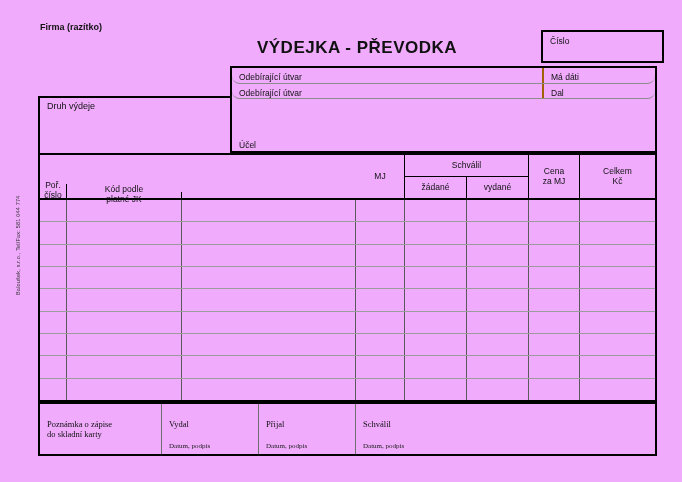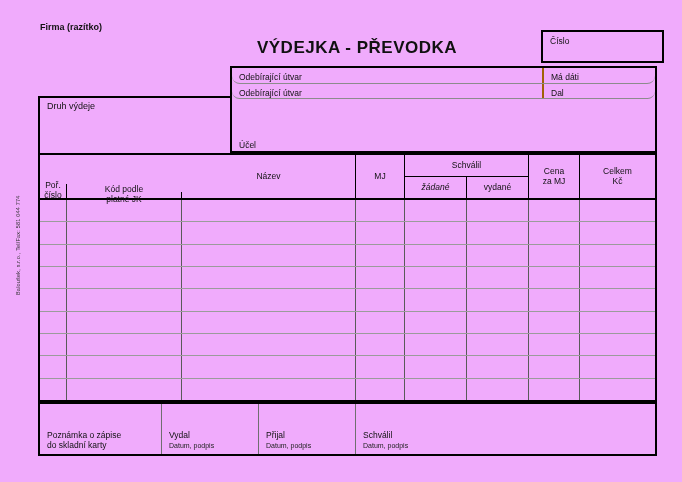--- a/index.html
+++ b/index.html
@@ -32,35 +32,35 @@
   
   .main-table{position:absolute; left:38px; top:153px; width:619px; height:249px;
     border:2px solid #000; box-sizing:border-box; display:flex; flex-direction:column;}
   .thead{display:grid; grid-template-columns:27px 115px 174px 49px 62px 62px 51px 1fr;
     grid-template-rows:22px 1fr; height:43px; border-bottom:2px solid #000; flex:none;}
   .hcell{display:flex; align-items:center; justify-content:center; text-align:center;
     font-size:8.5px; line-height:1.15; white-space:pre-line; border-right:1px solid #000;
     box-sizing:border-box;}
   .span2{grid-row:1 / 3;}
   .h-mnozstvi{grid-column:5 / 7; grid-row:1; border-bottom:1px solid #000;}
-  .h-zadane{grid-column:5; grid-row:2;font-style:italic;}
+  .h-zadane{grid-column:5; grid-row:2;}
   .h-vydane{grid-column:6; grid-row:2;}
   .h-last{border-right:none;}
   .tbody{flex:1; display:flex; flex-direction:column;}
   .trow{flex:1; display:grid; grid-template-columns:27px 115px 174px 49px 62px 62px 51px 1fr;
     border-bottom:1px solid #9b9b9b;}
   .trow:last-child{border-bottom:none;}
   .tcell{border-right:1px solid #5a5a5a; box-sizing:border-box;}
   .tcell:last-child{border-right:none;}
   
   .footer{position:absolute; left:38px; top:402px; width:619px; height:54px;
     border:2px solid #000; box-sizing:border-box; display:grid;
     grid-template-columns:122px 97px 97px 97px 98px 1fr;}
   .fcell{position:relative; border-right:1px solid #6f6f6f; box-sizing:border-box;
-    font-size:8.5px; padding:15px 0 0 7px; line-height:1.25; white-space:pre-line;}
+    font-size:8.5px; padding:4px 0 0 7px; line-height:1.25; white-space:pre-line;font-family:Liberation Serif, serif;}
   .fcell:last-child{border-right:none;}
   .fsub{position:absolute; left:7px; bottom:3px; font-size:7px; color:#222;}
 </style>
 </head>
 <body>
 
 <div class="page">
 
   <div class="firma">Firma (razítko)</div>
   <h1 class="title">VÝDEJKA - PŘEVODKA</h1>
@@ -98,21 +98,20 @@
       </div>
     </div>
   </div>
 
   <div class="main-table">
     <div class="thead">
       <div class="hcell span2" style="grid-column:1;margin-top:29px;">Poř.
 číslo</div>
       <div class="hcell span2" style="grid-column:2;margin-top:37px;">Kód podle
 platné JK</div>
-      <div class="hcell span2" style="grid-column:3;">Název</div>
       <div class="hcell span2" style="grid-column:4;">MJ</div>
       <div class="hcell h-mnozstvi">Schválil</div>
       <div class="hcell h-zadane">žádané</div>
       <div class="hcell h-vydane">vydané</div>
       <div class="hcell span2" style="grid-column:7;">Cena
 za MJ</div>
       <div class="hcell span2 h-last" style="grid-column:8;">Celkem
 Kč</div>
     </div>
     <div class="tbody">

